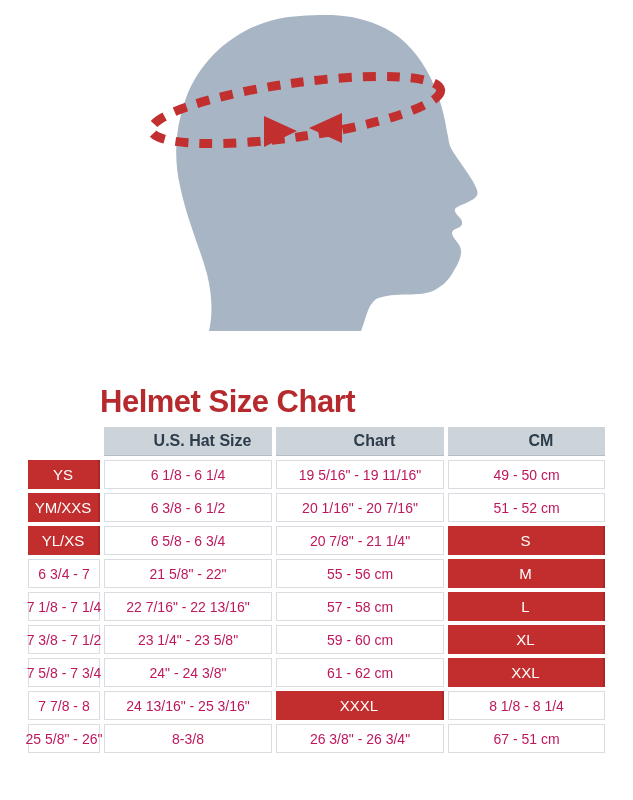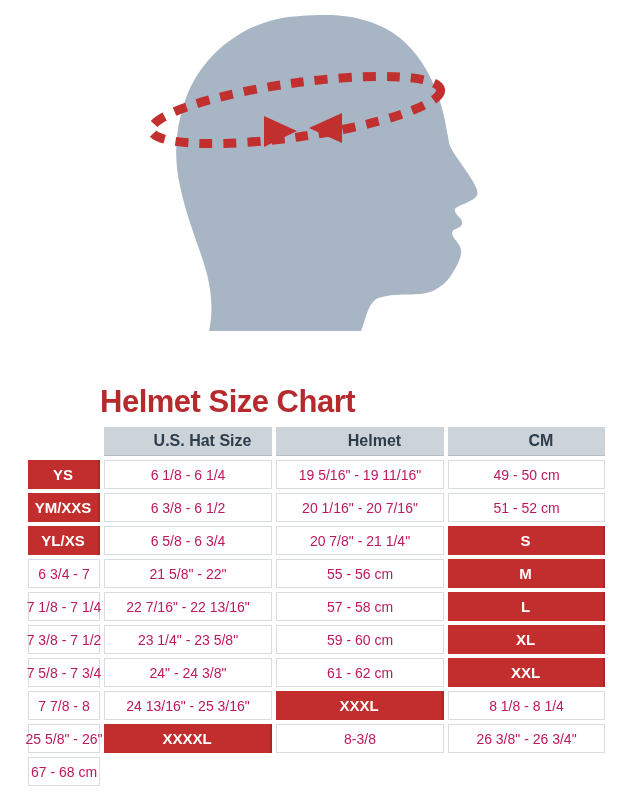--- a/index.html
+++ b/index.html
@@ -34,21 +34,21 @@
   .header-cell {
     background: #ccd3d9;
     color: #2d3c4b;
     font-weight: 700; font-size: 16px;
     border-bottom: 1px solid #b4bcc4;
     padding-left: 29px;
   }
   .size-label-cell {
     background: #c22d2d;
     color: #ffffff;
-    font-weight: 700; font-size: 15px;
+    font-weight: 400; font-size: 15px;
     border-right: 2px solid #a82828;
   }
   .data-cell {
     background: #ffffff;
     color: #be185d;
     font-size: 14px;
     border: 1px solid #d9dce0;
   }
 </style>
 </head>
@@ -81,21 +81,21 @@
     </g>
     <polygon points="297,131 264,116 264,147" fill="#c1302f"></polygon>
     <polygon points="309,128 342,113 342,143" fill="#c1302f"></polygon>
   </svg>
 
   <div class="chart-title">Helmet Size Chart</div>
 
   <div class="size-table" id="size-table">
     <div class="cell corner-cell"></div>
     <div class="cell header-cell">U.S. Hat Size</div>
-    <div class="cell header-cell">Helmet</div>
+    <div class="cell header-cell">Chart</div>
     <div class="cell header-cell">CM</div>
 
     <div class="cell size-label-cell">YS</div>
     <div class="cell data-cell">6 1/8 - 6 1/4</div>
     <div class="cell data-cell">19 5/16" - 19 11/16"</div>
     <div class="cell data-cell">49 - 50 cm</div>
 
     <div class="cell size-label-cell">YM/XXS</div>
     <div class="cell data-cell">6 3/8 - 6 1/2</div>
     <div class="cell data-cell">20 1/16" - 20 7/16"</div>
@@ -126,19 +126,18 @@
     <div class="cell data-cell">61 - 62 cm</div>
 
     <div class="cell size-label-cell">XXL</div>
     <div class="cell data-cell">7 7/8 - 8</div>
     <div class="cell data-cell">24 13/16" - 25 3/16"</div>
 
     <div class="cell size-label-cell">XXXL</div>
     <div class="cell data-cell">8 1/8 - 8 1/4</div>
     <div class="cell data-cell">25 5/8" - 26"</div>
 
-    <div class="cell size-label-cell">XXXXL</div>
     <div class="cell data-cell">8-3/8</div>
     <div class="cell data-cell">26 3/8" - 26 3/4"</div>
-    <div class="cell data-cell">67 - 68 cm</div>
+    <div class="cell data-cell">67 - 51 cm</div>
   </div>
 
 </div>
 
 </body></html>

